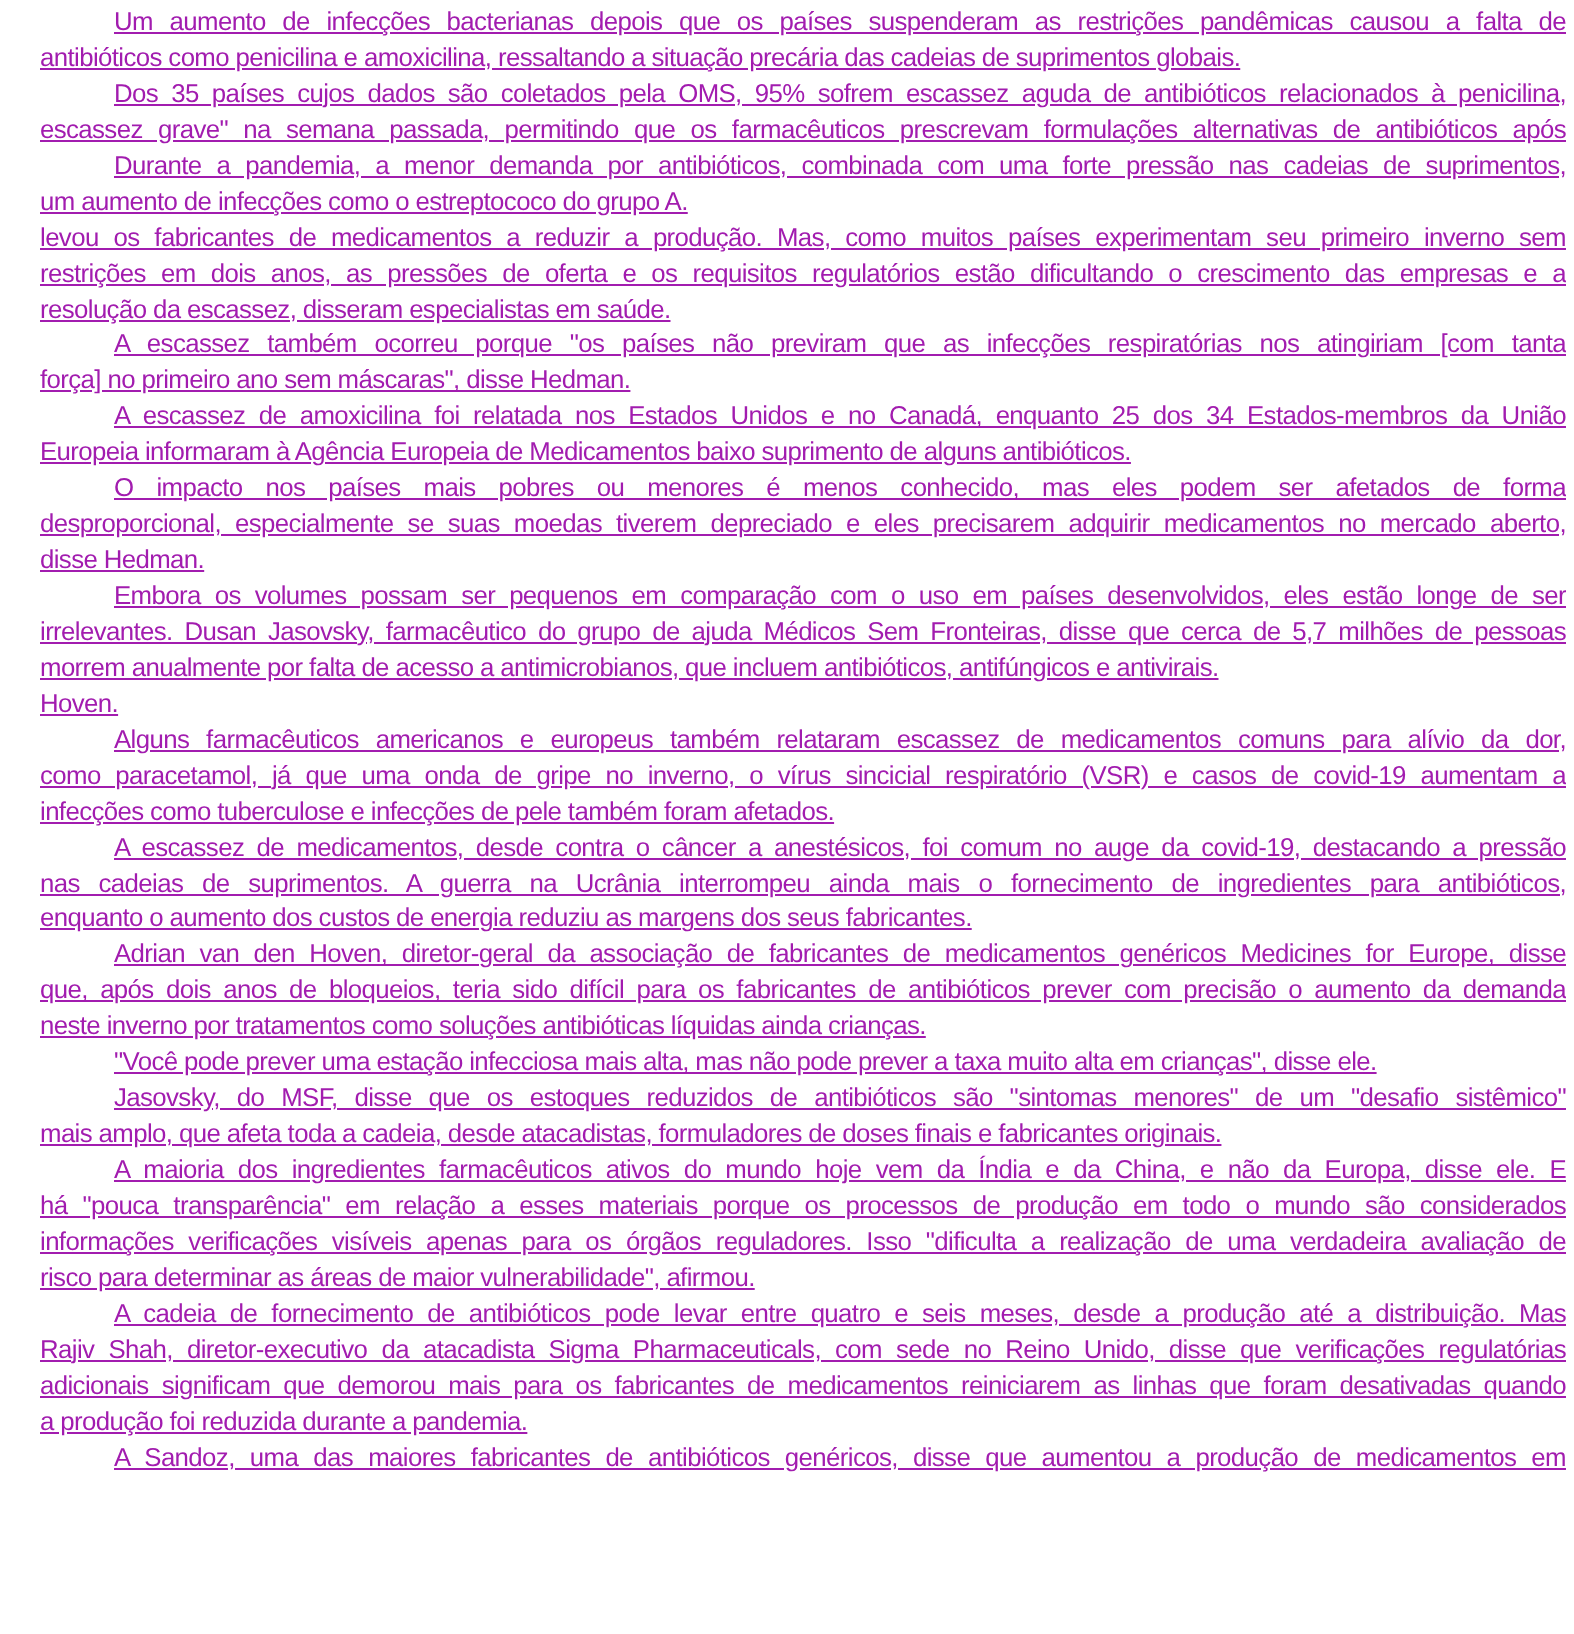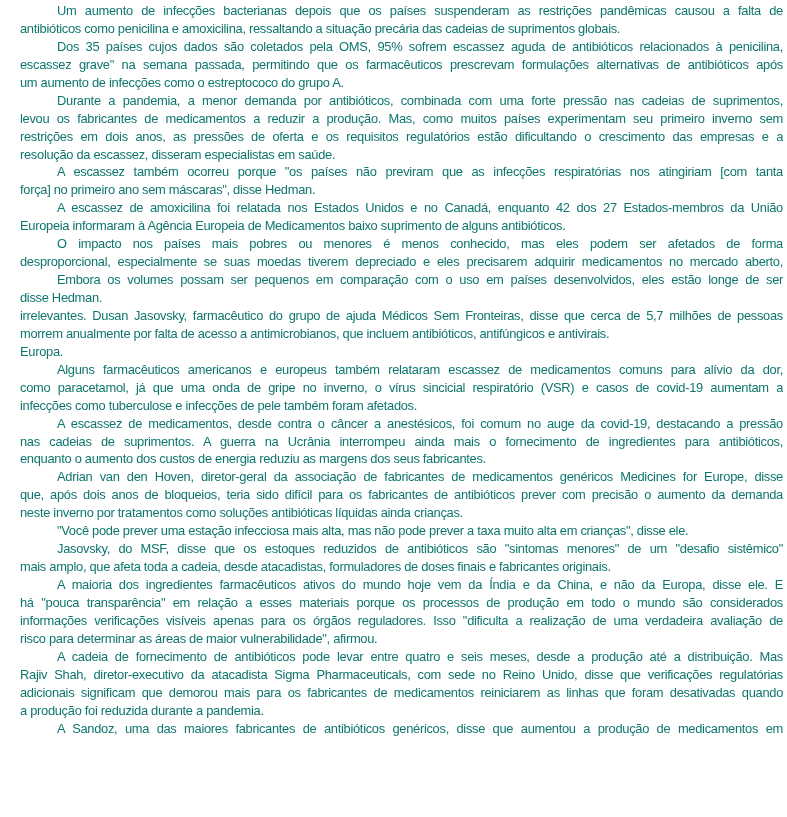--- a/index.html
+++ b/index.html
@@ -39,42 +39,42 @@
     width: 20px;
     text-indent: 0;
     letter-spacing: 0;
     text-align: left;
     display: inline-block;
   }
 </style>
 </head>
 <body>
 
-<main class="page" style="background: rgb(255, 255, 255); color: #0f766e;">
+<main class="page" style="background: rgb(255, 255, 255); color: #a21caf; text-decoration: underline;">
   <section class="passage">
       <div class="line indent">Um aumento de infecções bacterianas depois que os países suspenderam as restrições pandêmicas causou a falta de</div>
       <div class="line end">antibióticos como penicilina e amoxicilina, ressaltando a situação precária das cadeias de suprimentos globais.</div>
       <div class="line indent">Dos 35 países cujos dados são coletados pela OMS, 95% sofrem escassez aguda de antibióticos relacionados à penicilina,</div>
       <div class="line"><span class="lineno">5</span>escassez grave" na semana passada, permitindo que os farmacêuticos prescrevam formulações alternativas de antibióticos após</div>
+      <div class="line indent">Durante a pandemia, a menor demanda por antibióticos, combinada com uma forte pressão nas cadeias de suprimentos,</div>
       <div class="line end">um aumento de infecções como o estreptococo do grupo A.</div>
-      <div class="line indent">Durante a pandemia, a menor demanda por antibióticos, combinada com uma forte pressão nas cadeias de suprimentos,</div>
       <div class="line">levou os fabricantes de medicamentos a reduzir a produção. Mas, como muitos países experimentam seu primeiro inverno sem</div>
       <div class="line">restrições em dois anos, as pressões de oferta e os requisitos regulatórios estão dificultando o crescimento das empresas e a</div>
       <div class="line end"><span class="lineno">10</span>resolução da escassez, disseram especialistas em saúde.</div>
       <div class="line indent">A escassez também ocorreu porque "os países não previram que as infecções respiratórias nos atingiriam [com tanta</div>
       <div class="line end">força] no primeiro ano sem máscaras", disse Hedman.</div>
-      <div class="line indent">A escassez de amoxicilina foi relatada nos Estados Unidos e no Canadá, enquanto 42 dos 27 Estados-membros da União</div>
+      <div class="line indent">A escassez de amoxicilina foi relatada nos Estados Unidos e no Canadá, enquanto 25 dos 34 Estados-membros da União</div>
       <div class="line end">Europeia informaram à Agência Europeia de Medicamentos baixo suprimento de alguns antibióticos.</div>
       <div class="line indent"><span class="lineno">15</span>O impacto nos países mais pobres ou menores é menos conhecido, mas eles podem ser afetados de forma</div>
       <div class="line">desproporcional, especialmente se suas moedas tiverem depreciado e eles precisarem adquirir medicamentos no mercado aberto,</div>
+      <div class="line end">disse Hedman.</div>
       <div class="line indent">Embora os volumes possam ser pequenos em comparação com o uso em países desenvolvidos, eles estão longe de ser</div>
-      <div class="line end">disse Hedman.</div>
       <div class="line">irrelevantes. Dusan Jasovsky, farmacêutico do grupo de ajuda Médicos Sem Fronteiras, disse que cerca de 5,7 milhões de pessoas</div>
       <div class="line end"><span class="lineno">20</span>morrem anualmente por falta de acesso a antimicrobianos, que incluem antibióticos, antifúngicos e antivirais.</div>
-      <div class="line end">Europa.</div>
+      <div class="line end">Hoven.</div>
       <div class="line indent">Alguns farmacêuticos americanos e europeus também relataram escassez de medicamentos comuns para alívio da dor,</div>
       <div class="line">como paracetamol, já que uma onda de gripe no inverno, o vírus sincicial respiratório (VSR) e casos de covid-19 aumentam a</div>
       <div class="line end">infecções como tuberculose e infecções de pele também foram afetados.</div>
       <div class="line indent">A escassez de medicamentos, desde contra o câncer a anestésicos, foi comum no auge da covid-19, destacando a pressão</div>
       <div class="line">nas cadeias de suprimentos. A guerra na Ucrânia interrompeu ainda mais o fornecimento de ingredientes para antibióticos,</div>
       <div class="line end">enquanto o aumento dos custos de energia reduziu as margens dos seus fabricantes.</div>
       <div class="line indent"><span class="lineno">30</span>Adrian van den Hoven, diretor-geral da associação de fabricantes de medicamentos genéricos Medicines for Europe, disse</div>
       <div class="line">que, após dois anos de bloqueios, teria sido difícil para os fabricantes de antibióticos prever com precisão o aumento da demanda</div>
       <div class="line end">neste inverno por tratamentos como soluções antibióticas líquidas ainda crianças.</div>
       <div class="line indent end">"Você pode prever uma estação infecciosa mais alta, mas não pode prever a taxa muito alta em crianças", disse ele.</div>

